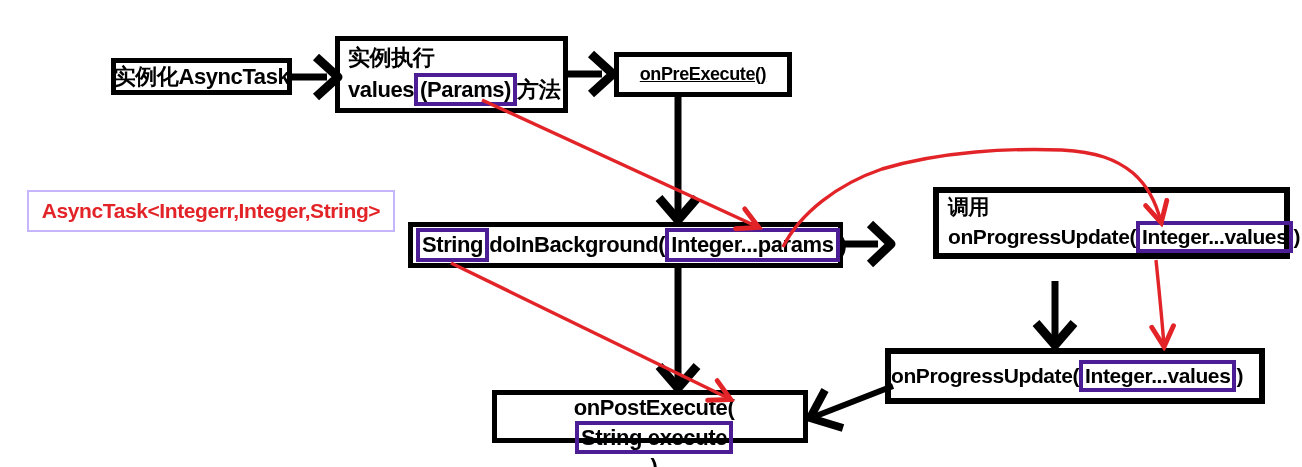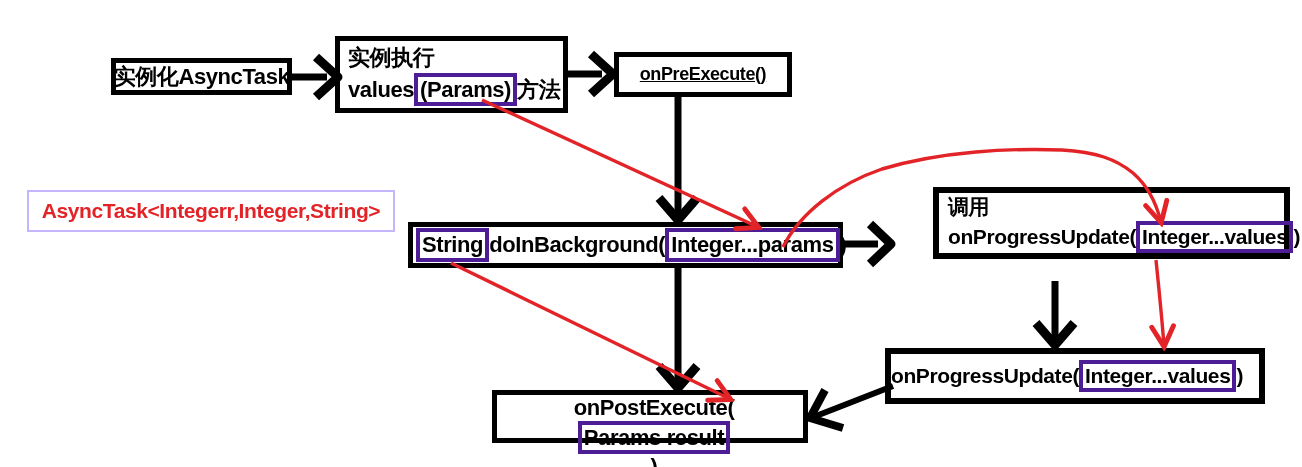--- a/index.html
+++ b/index.html
@@ -85,21 +85,21 @@
   </div>
 
   <div class="node" style="left:885px;top:348px;width:380px;height:56px;border-width:6px;font-size:21px;">
     <span>onProgressUpdate(</span>
       <span class="redbox">Integer...values</span>
       <span>)</span>
   </div>
 
   <div class="node" style="left:492px;top:390px;width:316px;height:53px;font-size:22px;padding-left:8px;flex-direction:column;">
     <span>onPostExecute(</span>
-      <span class="redbox">Params result</span>
+      <span class="redbox">String execute</span>
       <span>)</span>
   </div>
 
   <svg id="arrow-layer" viewBox="0 0 1302 467" xmlns="http://www.w3.org/2000/svg">
     <defs>
       <marker id="redArrow" viewBox="0 0 10 10" refX="8.2" refY="5" markerWidth="8" markerHeight="8" orient="auto-start-reverse">
         <path d="M1,1 L8.5,5 L1,9" fill="none" stroke="#e22428" stroke-width="1.8" stroke-linecap="round"></path>
       </marker>
     </defs>
 

